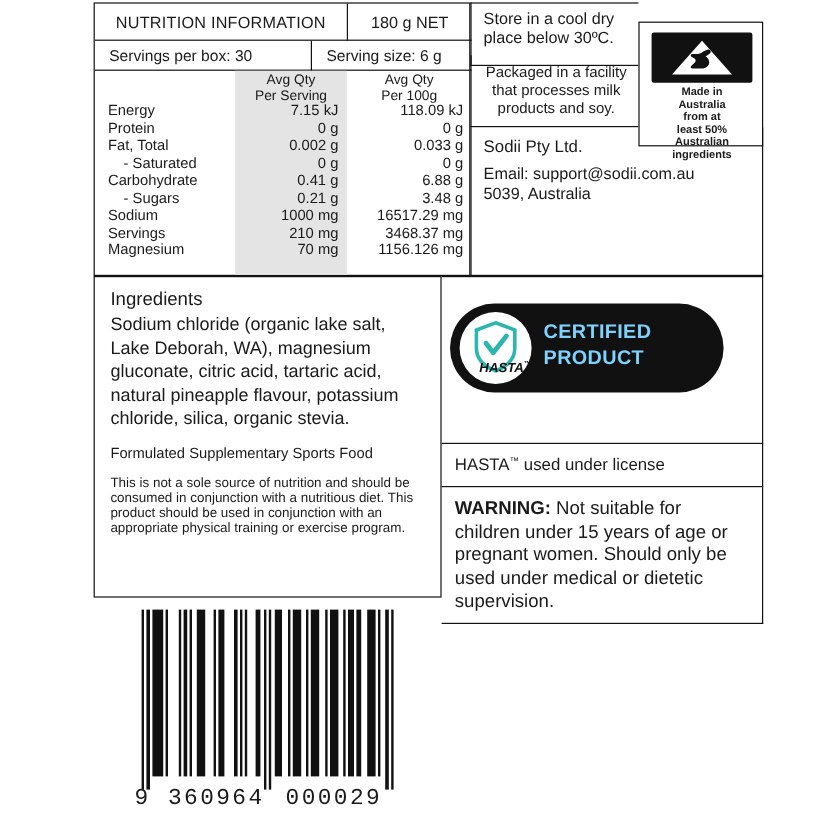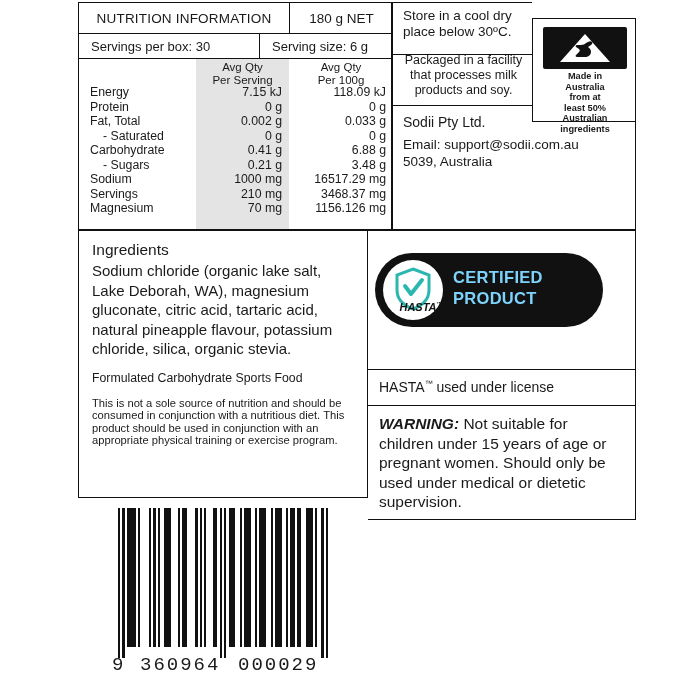--- a/index.html
+++ b/index.html
@@ -118,21 +118,21 @@
     color: #7dd3fc; font-size: 16.5px; line-height: 21px; font-weight: bold; letter-spacing: .3px;
   }
 
   #hasta-license-box { left: 368px; top: 370px; width: 268px; height: 36px; border-left: none; border-top: none; }
   #hasta-license-box .t { padding: 9px 0 0 11px; font-size: 14px; }
   #hasta-license-box sup { font-size: 8px; }
 
   
   #warning-box { left: 368px; top: 406px; width: 268px; height: 114px; border-left: none; border-top: none; }
   #warning-box .t { padding: 8px 10px 0 11px; font-size: 15.5px; line-height: 19.5px; }
-  #warning-box b { font-weight: bold; font-style: italic; }
+  #warning-box b { font-weight: bold; }
 
   
   #barcode-wrap { position: absolute; left: 118px; top: 508px; width: 210px; height: 172px; }
   #bars { position: absolute; left: 0; top: 0; width: 210px; height: 150px; }
   #bars span { position: absolute; top: 0; background: #111; height: 150px; }
   #bars span.short { height: 139px; }
   #barcode-digits {
     position: absolute; left: -6px; top: 146px; width: 222px;
     font-family: "Liberation Mono", monospace; font-size: 19px; letter-spacing: 2px;
   }
@@ -244,21 +244,21 @@
       <div id="company-name">Sodii Pty Ltd.</div>
       <div>Email: support@sodii.com.au</div>
       <div>5039, Australia</div>
     </div>
   </div>
 
   <div class="bx" id="ingredients-box">
     <div id="ing-inner">
       <div id="ing-title">Ingredients</div>
       <div id="ing-body">Sodium chloride (organic lake salt, Lake Deborah, WA), magnesium gluconate, citric acid, tartaric acid, natural pineapple flavour, potassium chloride, silica, organic stevia.</div>
-      <div id="ing-sub">Formulated Carbohydrate Sports Food</div>
+      <div id="ing-sub">Formulated Supplementary Sports Food</div>
       <div id="ing-note">This is not a sole source of nutrition and should be consumed in conjunction with a nutritious diet. This product should be used in conjunction with an appropriate physical training or exercise program.</div>
     </div>
   </div>
 
   <div class="bx" id="hasta-box">
     <div id="hasta-pill">
       <div id="hasta-circle">
         <svg width="60" height="60" viewBox="0 0 60 60">
           <path d="M30 9 L46 15 V30 c0 10 -8 16 -16 19 c-8 -3 -16 -9 -16 -19 V15 Z" fill="none" stroke="#2bb7b0" stroke-width="3"></path>
           <path d="M22 26 L28 34 L39 20" fill="none" stroke="#2bb7b0" stroke-width="4" stroke-linecap="round" stroke-linejoin="round"></path>

